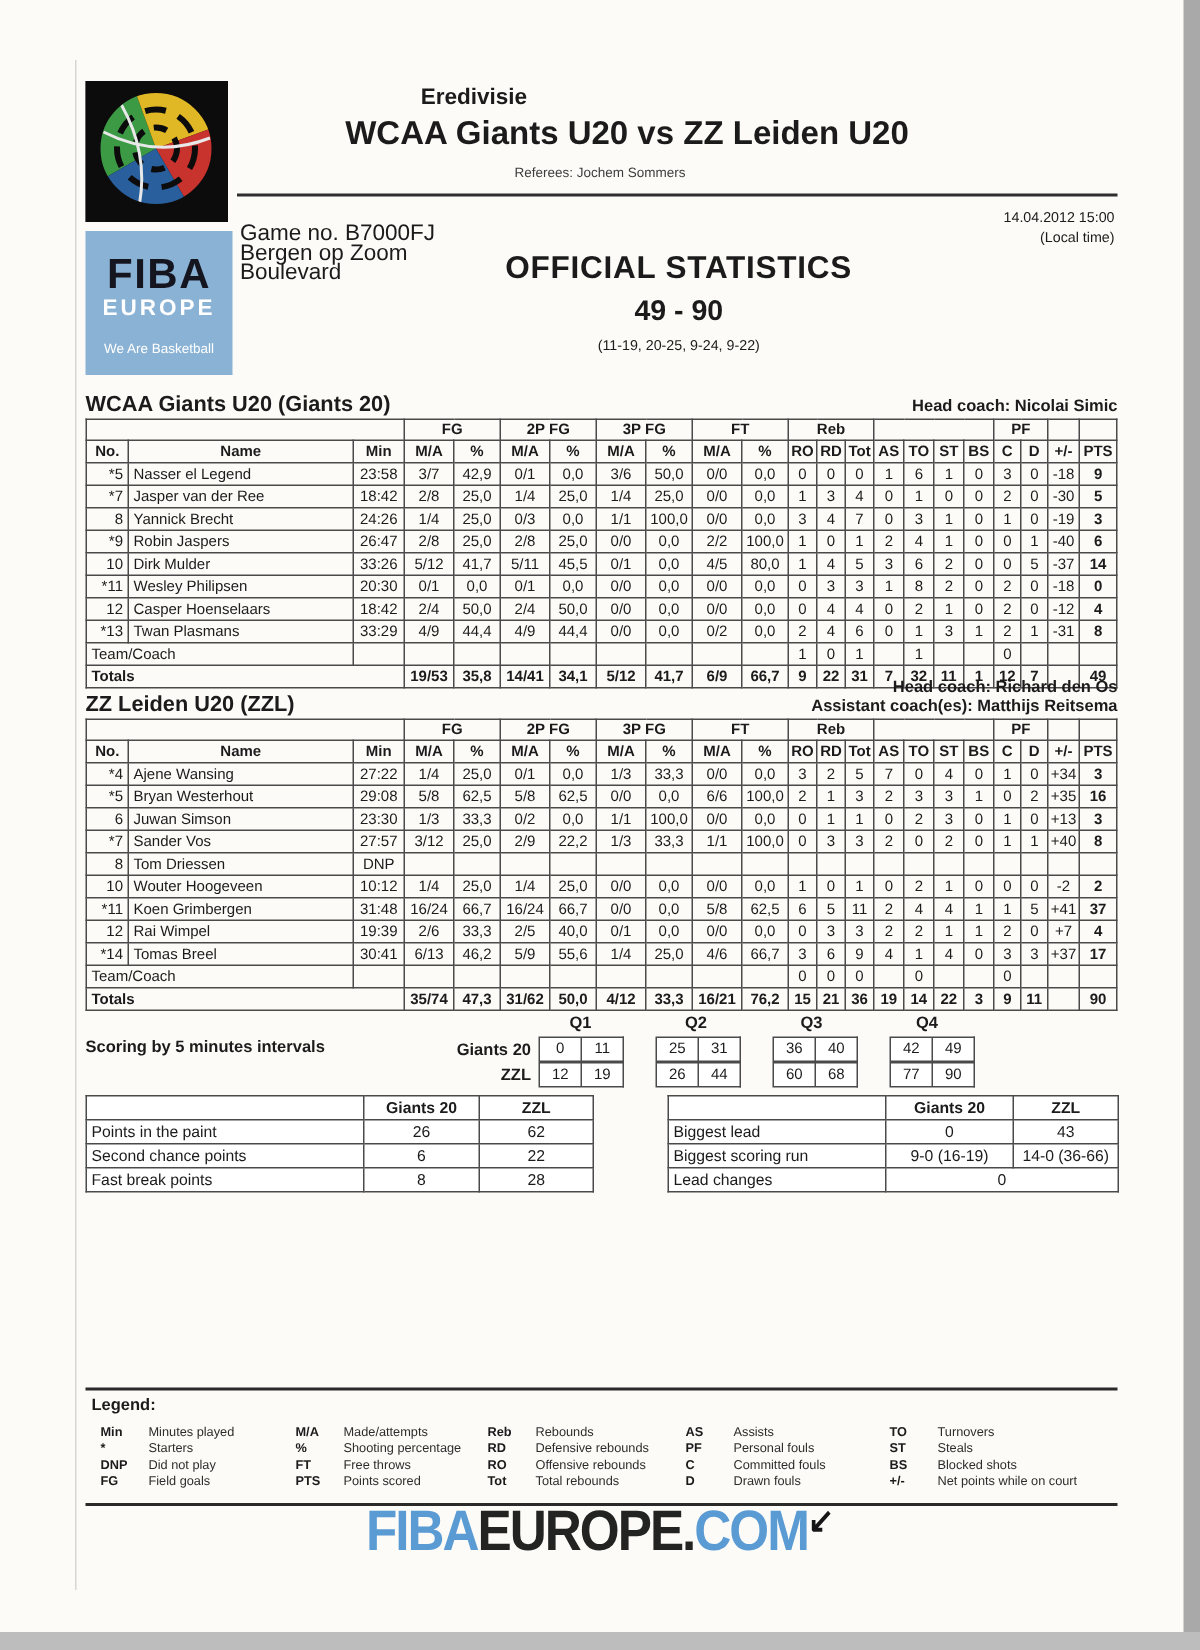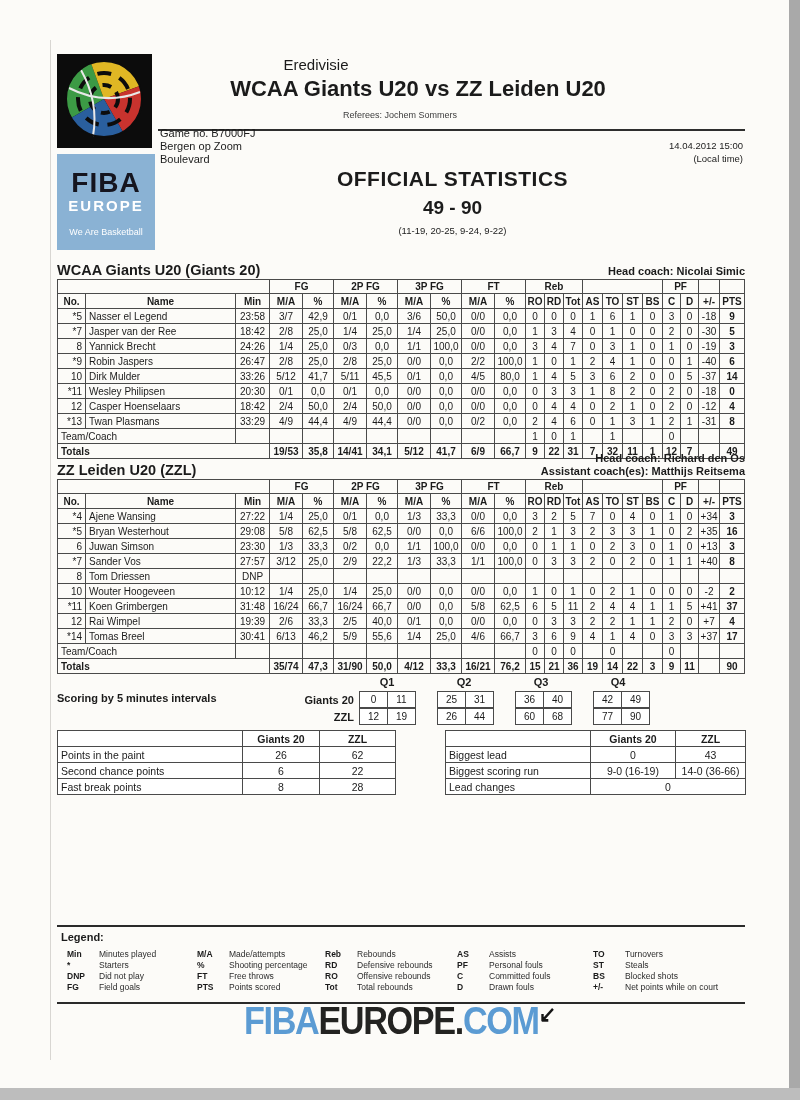--- a/index.html
+++ b/index.html
@@ -8,25 +8,25 @@
   .edge-r{position:absolute;right:0;top:0;width:11px;height:100%;background:#a9a9a9;}
   .edge-b{position:absolute;left:0;bottom:0;width:100%;height:12px;background:#bdbdbd;}
   .edge-l{position:absolute;left:50px;top:40px;width:1px;height:1020px;background:#d8d6d2;}
 
   
   .ball-box{position:absolute;left:57px;top:54px;width:95px;height:94px;background:#0c0c0c;}
   .fiba-box{position:absolute;left:57px;top:154px;width:98px;height:96px;text-align:center;}
   .fiba-word{font-size:28px;font-weight:bold;letter-spacing:1px;line-height:30px;margin-top:14px;}
   .europe-word{font-size:15px;font-weight:bold;color:#fff;letter-spacing:2px;line-height:15px;}
   .tagline{font-size:9px;color:#fff;margin-top:14px;}
-  .head-league{position:absolute;left:0;top:56px;width:632px;text-align:center;font-size:15px;font-weight:normal;}
+  .head-league{position:absolute;left:0;top:56px;width:632px;text-align:center;font-size:15px;font-weight:bold;}
   .head-title{position:absolute;left:18px;top:76px;width:800px;text-align:center;font-size:22px;font-weight:bold;}
   .head-refs{position:absolute;left:0;top:110px;width:800px;text-align:center;font-size:9px;color:#3d3d3d;}
   .head-rule{position:absolute;left:158px;top:129px;width:587px;height:2px;background:#2e2e2e;}
-  .game-info{position:absolute;left:160px;top:127px;font-size:11px;line-height:13px;}
+  .game-info{position:absolute;left:160px;top:149px;font-size:15px;line-height:13px;}
   .datetime{position:absolute;right:57px;top:139px;font-size:9.5px;line-height:13px;text-align:right;}
   .official{position:absolute;left:160px;top:167px;width:585px;text-align:center;font-size:21px;font-weight:bold;letter-spacing:.5px;}
   .score{position:absolute;left:160px;top:197px;width:585px;text-align:center;font-size:19px;font-weight:bold;}
   .qline{position:absolute;left:160px;top:225px;width:585px;text-align:center;font-size:9.5px;}
 
   
   .team-sec{position:absolute;left:57px;width:688px;}
   .sec-giants{top:262px;}
   .sec-zzl{top:452px;}
   .title-row{display:flex;justify-content:space-between;align-items:flex-end;margin-bottom:1px;}
@@ -747,21 +747,21 @@
             <td></td>
             <td>0</td>
             <td></td>
             <td></td>
             <td class="b"></td>
           </tr>
           <tr class="totals-tr">
             <td class="name lbl b" colspan="3">Totals</td>
             <td>35/74</td>
             <td>47,3</td>
-            <td>31/90</td>
+            <td>31/62</td>
             <td>50,0</td>
             <td>4/12</td>
             <td>33,3</td>
             <td>16/21</td>
             <td>76,2</td>
             <td>15</td>
             <td>21</td>
             <td>36</td>
             <td>19</td>
             <td>14</td>

